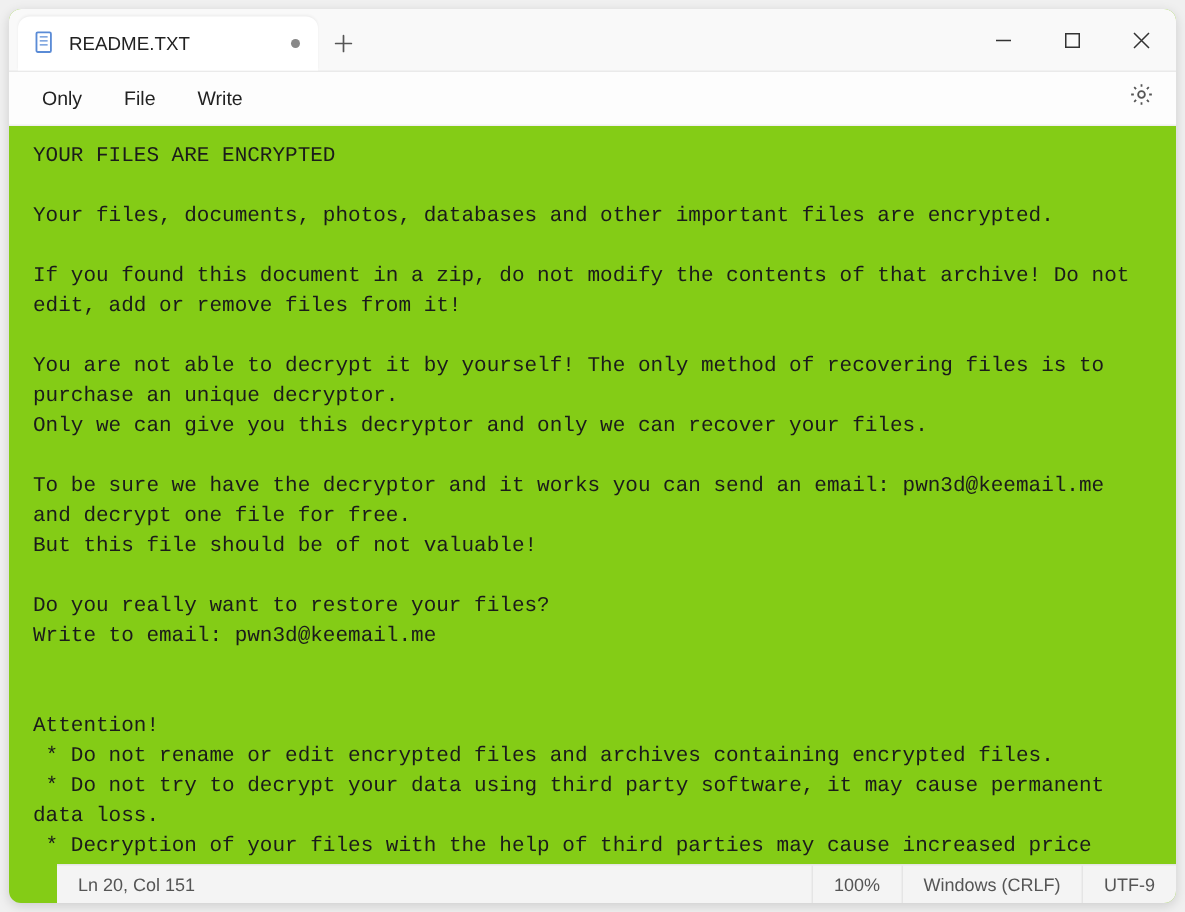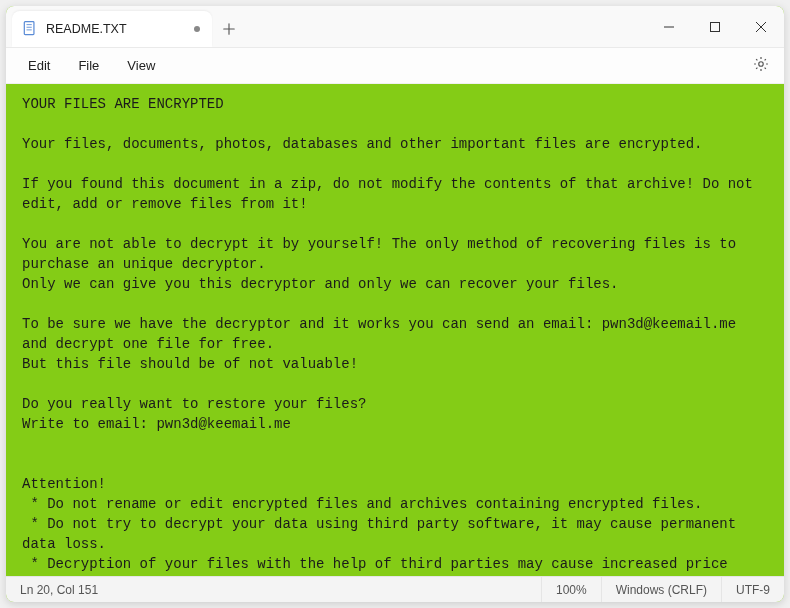--- a/index.html
+++ b/index.html
@@ -120,20 +120,21 @@
   }
   
   .statusbar {
     height: 26px;
     background: #f4f4f4;
     border-top: 1px solid #e5e5e5;
     display: flex;
     align-items: center;
     font-size: 12px;
     color: #555;
+    margin-left: 32px;
   }
   .statusbar .cell {
     padding: 0 14px;
     height: 100%;
     display: flex; align-items: center;
     border-right: 1px solid #e5e5e5;
   }
   .statusbar .cell.wide { flex: 1; border-left: none; }
   .statusbar .cell.last { border-right: none; }
 </style>
@@ -175,23 +176,23 @@
       </div>
       <div class="win-btn close">
         <svg viewBox="0 0 12 12">
             <path d="M1 1l10 10M11 1L1 11" stroke="currentColor" stroke-width="1"></path>
           </svg>
       </div>
     </div>
   </div>
 
   <div class="menubar">
-    <div class="menu-item">Edit</div>
+    <div class="menu-item">Only</div>
     <div class="menu-item">File</div>
-    <div class="menu-item">View</div>
+    <div class="menu-item">Write</div>
     <div class="menu-spacer"></div>
     <div class="settings-btn">
       <span>
         <svg viewBox="0 0 24 24" width="18" height="18" fill="none" stroke="#555" stroke-width="1.6">
           <circle cx="12" cy="12" r="3"></circle>
           <path d="M12 2.8v2.4M12 18.8v2.4M21.2 12h-2.4M5.2 12H2.8M18.5 5.5l-1.7 1.7M7.2 16.8l-1.7 1.7M18.5 18.5l-1.7-1.7M7.2 7.2L5.5 5.5"></path>
         </svg>
       </span>
     </div>
   </div>

